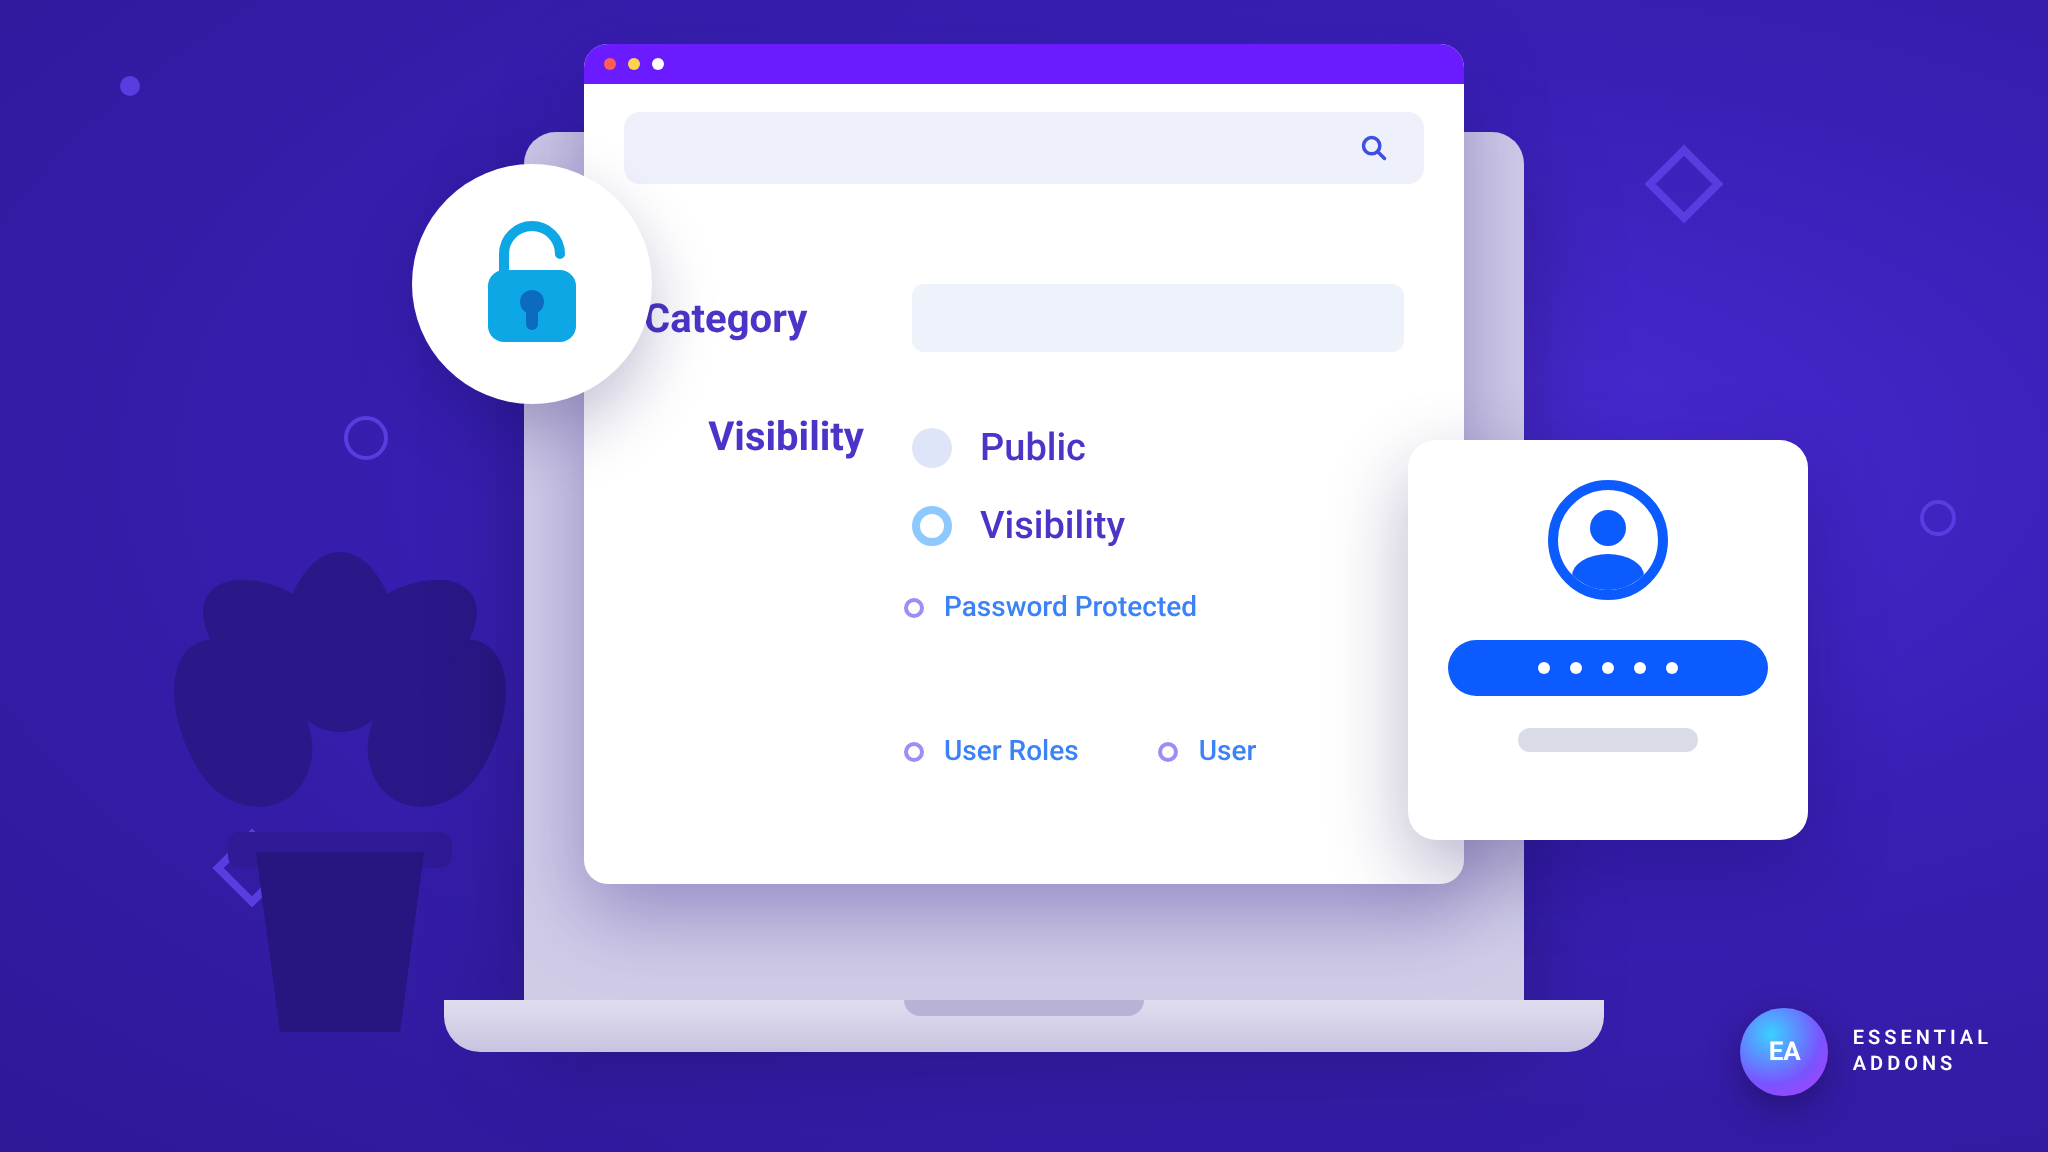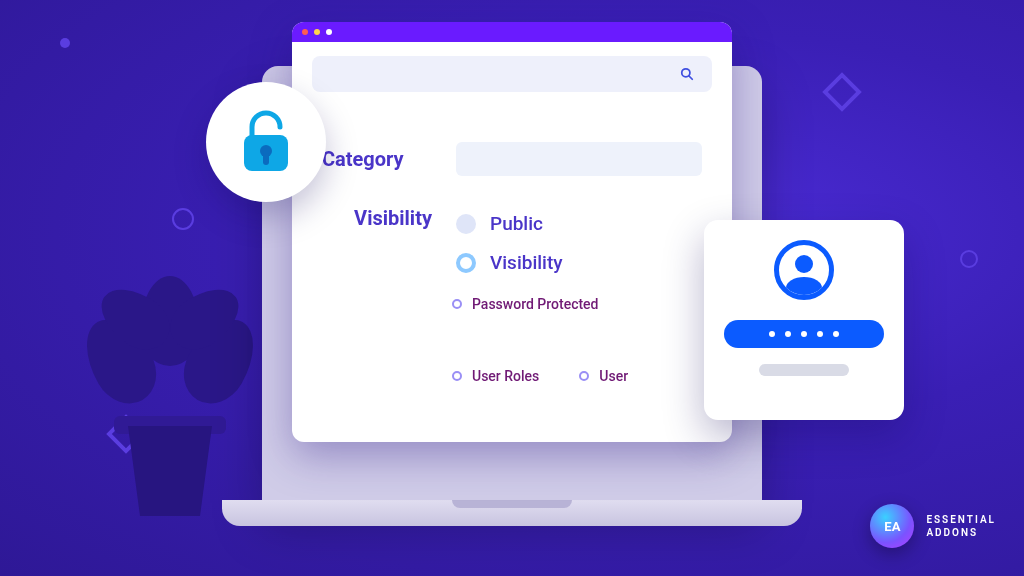--- a/index.html
+++ b/index.html
@@ -185,21 +185,21 @@
     margin-left:160px;
     margin-top:16px;
     display:flex;
     flex-wrap:wrap;
     gap:28px 40px;
   }
   .sub-opt{
     display:flex;
     align-items:center;
     gap:10px;
-    color:#701a75;
+    color:#3b82f6;
     font-size:14px;
     font-weight:500;
   }
   .sub-circle{
     width:10px;height:10px;border:2px solid #9a8ff5;border-radius:50%;
   }
 
   
   .lock-badge{
     position:absolute;

